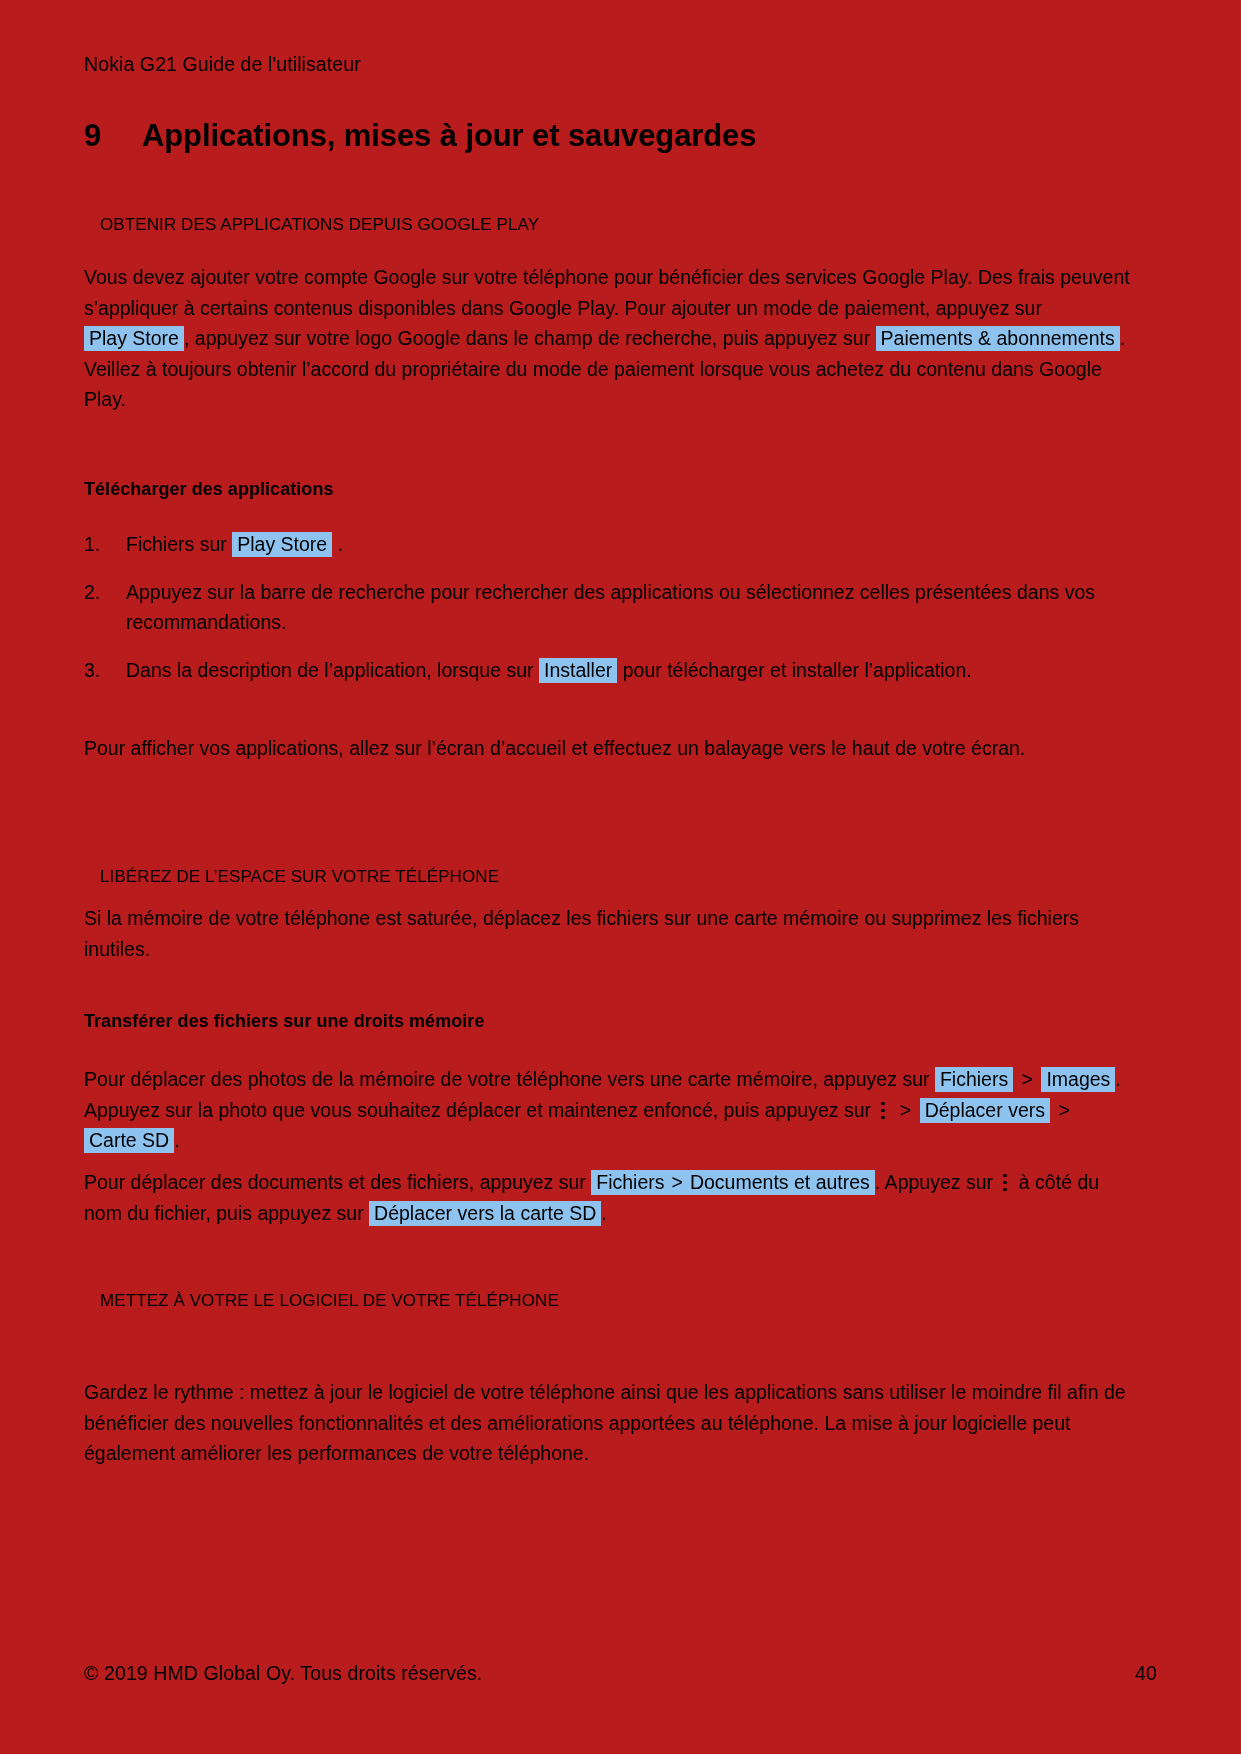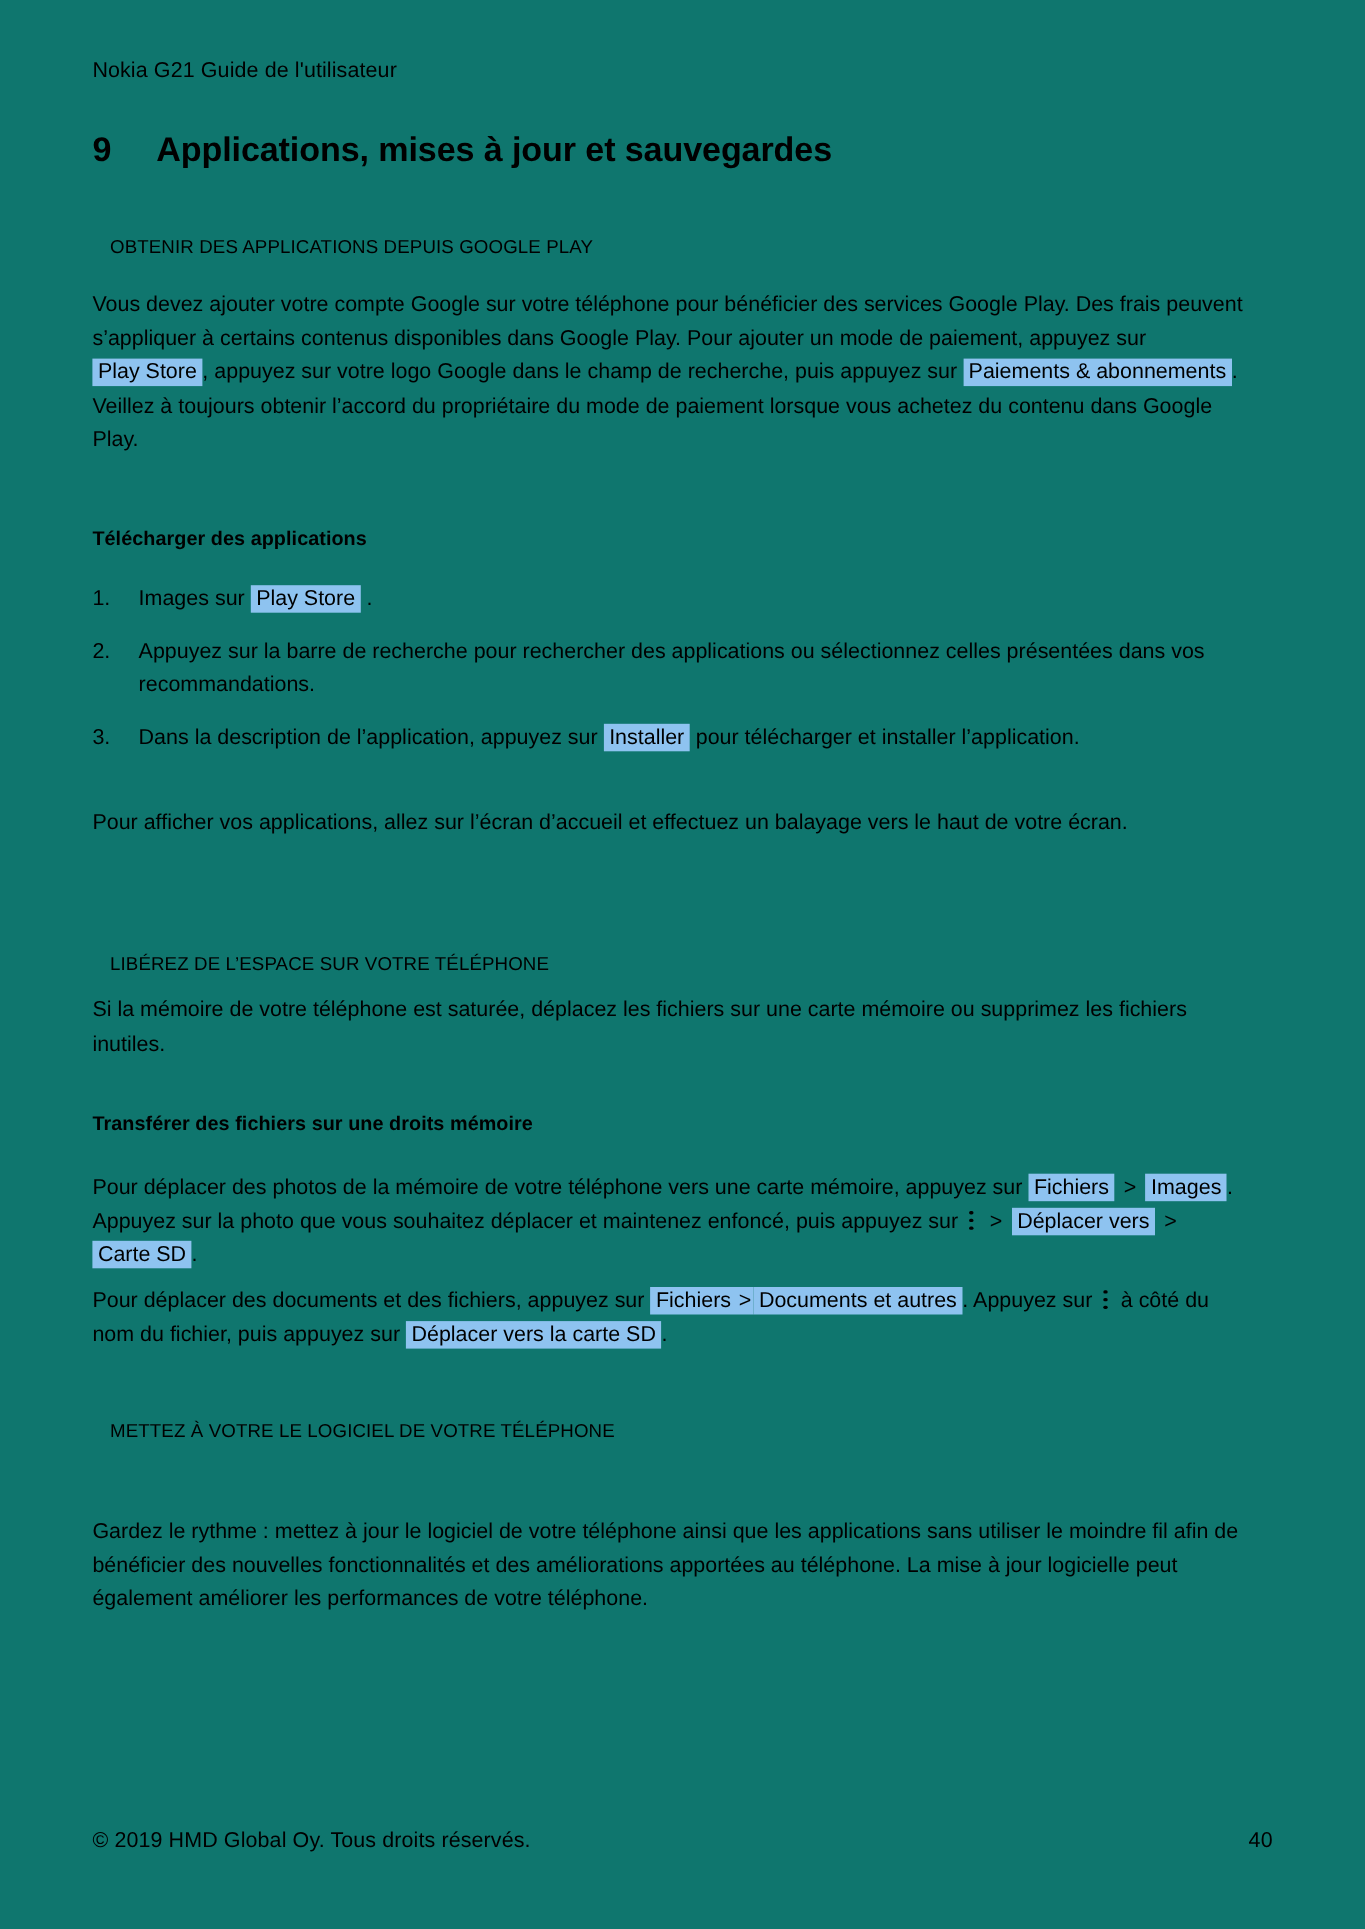--- a/index.html
+++ b/index.html
@@ -11,21 +11,21 @@
   body {
     font-family: "Liberation Sans", sans-serif;
     color: #000000;
     -webkit-font-smoothing: antialiased;
   }
   .page {
     position: relative;
     width: 1241px;
     height: 1754px;
     margin: 0 auto;
-    background: #0f766e;
+    background: #b91c1c;
     box-sizing: border-box;
     padding: 1px;
     overflow: hidden;
   }
 
   
   .running-header {
     position: absolute;
     left: 84px;
     top: 52px;
@@ -169,29 +169,29 @@
   </div>
 
   <div class="block" style="top:479px;">
     <h3 class="sub">Télécharger des applications</h3>
   </div>
 
   <div class="block" style="top:529px;">
     <ol class="steps">
 
       <li>
-        <span class="num">1.</span><span>Images sur</span> <span class="ui">Play Store</span> <span>.</span>
+        <span class="num">1.</span><span>Fichiers sur</span> <span class="ui">Play Store</span> <span>.</span>
       </li>
 
       <li>
         <span class="num">2.</span><span>Appuyez sur la barre de recherche pour rechercher des applications ou sélectionnez celles présentées dans vos recommandations.</span>
       </li>
 
       <li>
-        <span class="num">3.</span><span>Dans la description de l’application, appuyez sur</span> <span class="ui">Installer</span> <span>pour télécharger et installer l’application.</span>
+        <span class="num">3.</span><span>Dans la description de l’application, lorsque sur</span> <span class="ui">Installer</span> <span>pour télécharger et installer l’application.</span>
       </li>
 
     </ol>
   </div>
 
   <div class="block" style="top:733px;">
     <p class="para">Pour afficher vos applications, allez sur l’écran d’accueil et effectuez un balayage vers le haut de votre écran.</p>
   </div>
 
   <div class="block" style="top:851px;">

